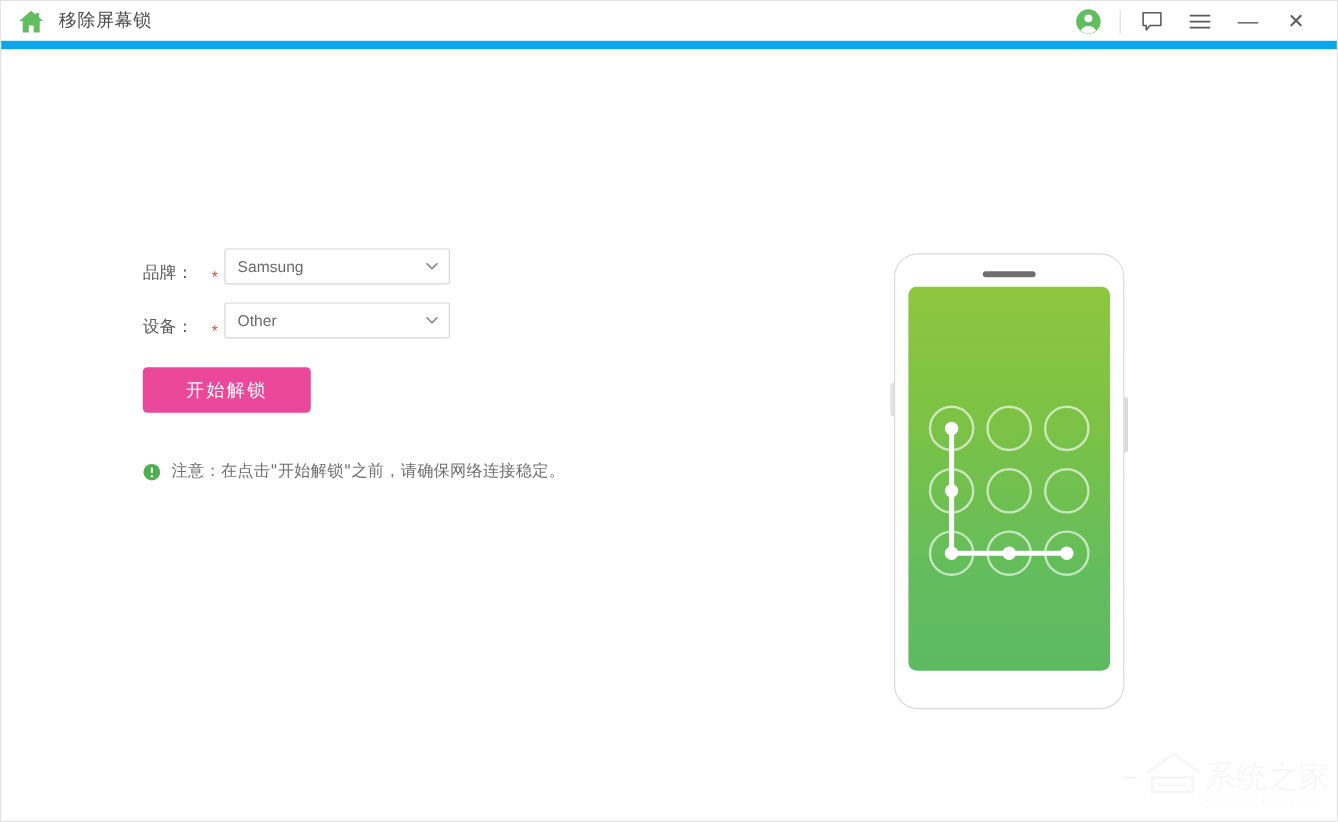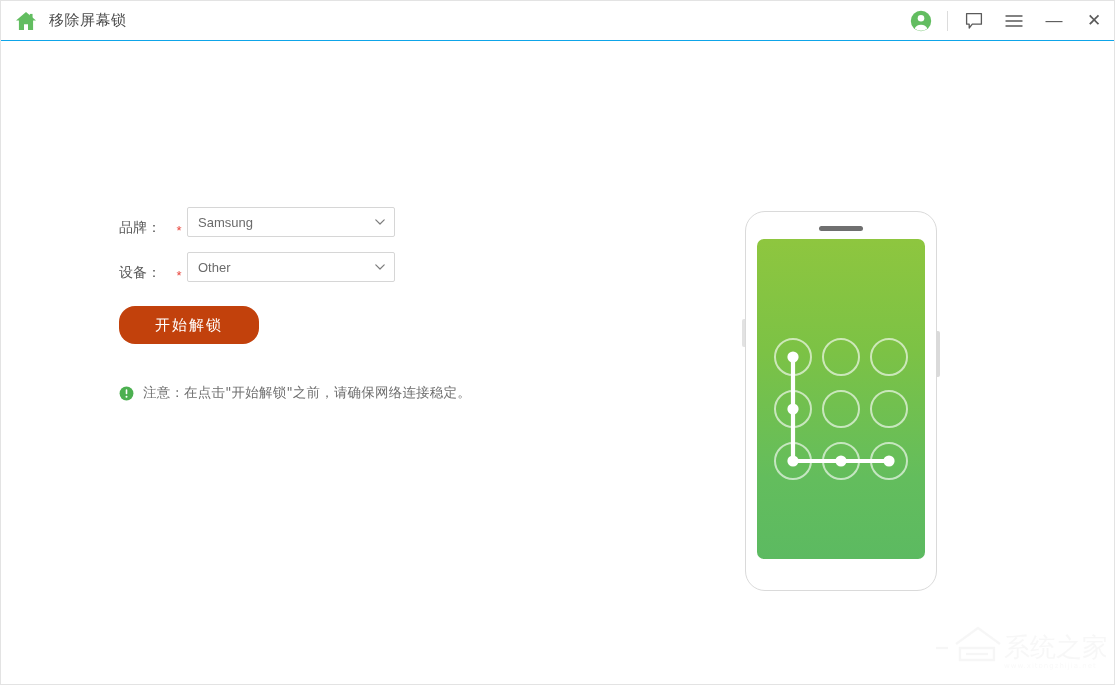--- a/index.html
+++ b/index.html
@@ -15,24 +15,24 @@
     background: #ffffff;
     border: 1px solid #e3e3e3;
     display: flex; flex-direction: column;
   }
 
   
   .titlebar {
     height: 40px;
     flex: 0 0 40px;
     background: #ffffff;
-    border-bottom: 1px solid #0ea5e9;
+    border-bottom: 7px solid #0ea5e9;
     display: flex;
     align-items: center;
-    padding: 0 0 0 14px;
+    padding: 0 14px 0 14px;
   }
   .tb-left { display: flex; align-items: center; gap: 12px; }
   .home-icon { width: 22px; height: 20px; display: block; }
   .app-title {
     font-size: 15px;
     color: #4a4a4a;
     letter-spacing: .5px;
     font-family: "DejaVu Sans", "Liberation Sans", sans-serif;
   }
   .tb-right {
@@ -99,21 +99,21 @@
   .req {
     color: #e8453c;
     font-size: 13px;
     width: 16px;
     text-align: center;
     line-height: 1;
     padding-top: 2px;
   }
   .select-box {
     position: relative;
-    width: 208px;
+    width: 188px;
     height: 30px;
     background: #ffffff;
     border: 1px solid #d6d6d6;
     border-radius: 2px;
     display: flex;
     align-items: center;
     padding: 0 26px 0 10px;
     cursor: pointer;
   }
   .select-value {
@@ -126,23 +126,23 @@
   .chevron {
     position: absolute;
     right: 9px; top: 50%;
     margin-top: -3px;
     width: 10px; height: 6px;
   }
 
   .start-btn {
     margin-top: 24px;
     width: 140px; height: 38px;
-    background: #c2410c;
+    background: #ec4899;
     border: none;
-    border-radius: 16px;
+    border-radius: 4px;
     color: #ffffff;
     font-size: 15px;
     letter-spacing: 2px;
     cursor: pointer;
     font-family: "DejaVu Sans", "Liberation Sans", sans-serif;
     display: flex; align-items: center; justify-content: center;
   }
 
   .notice {
     margin-top: 40px;

